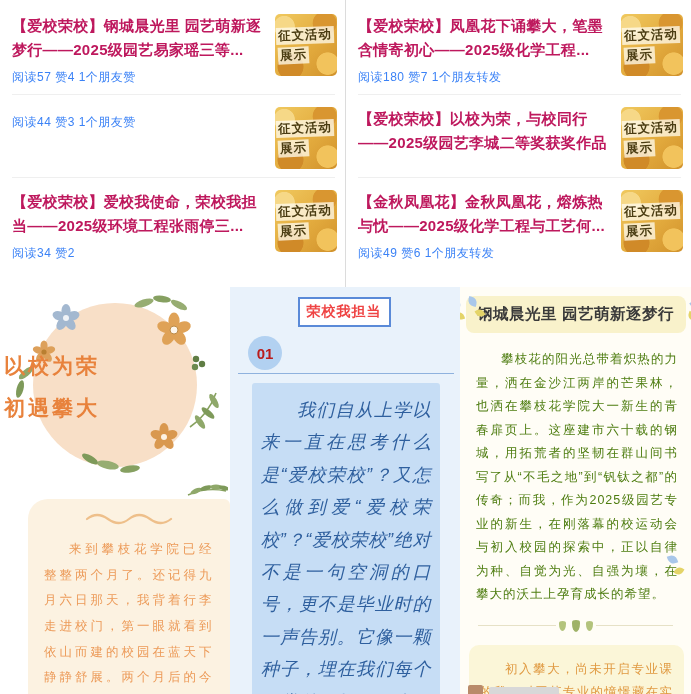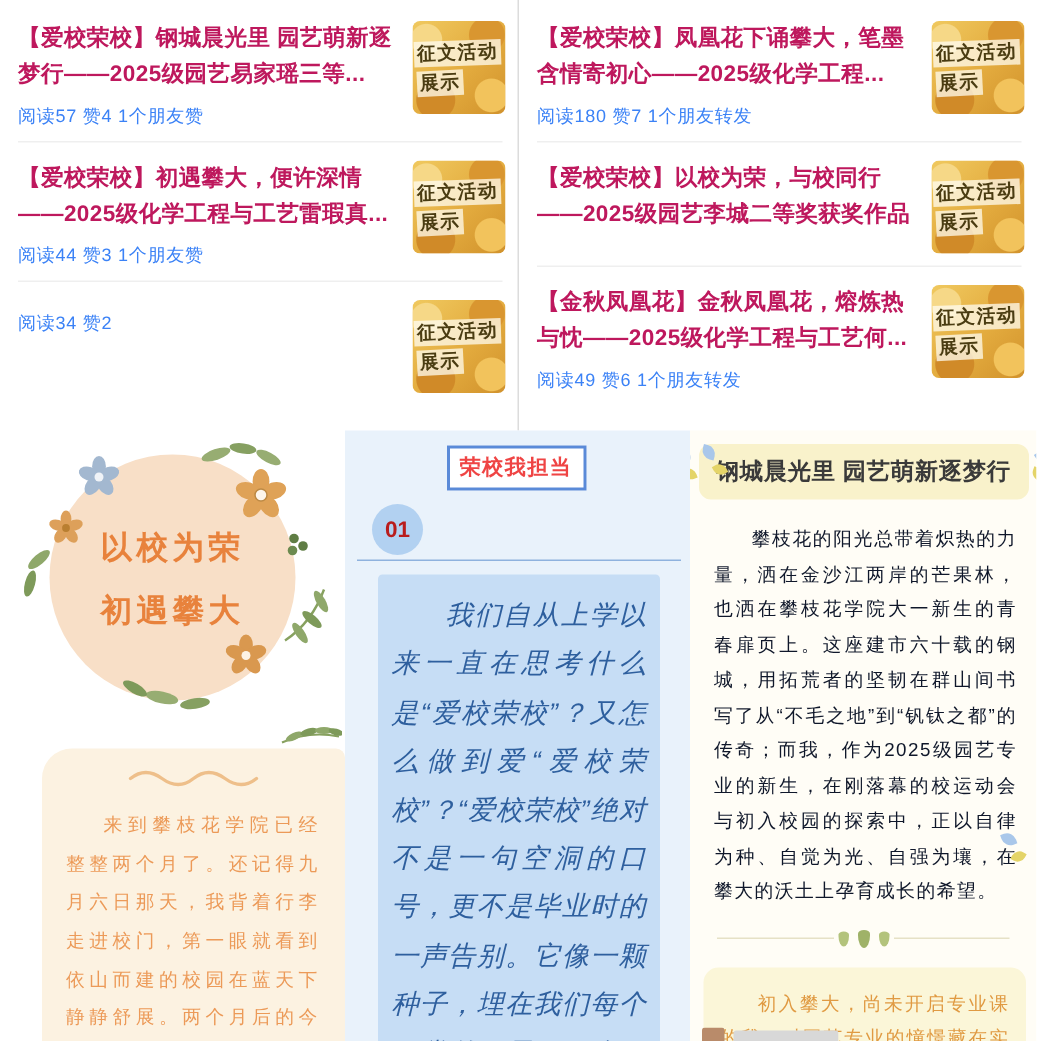--- a/index.html
+++ b/index.html
@@ -28,21 +28,21 @@
   .thumb .t2 { background:rgba(255,252,240,.75); color:#4a3c12; font-weight:700; font-size:12.5px;
     padding:0 2px; transform:rotate(-3deg); margin-top:3px; margin-left:3px; letter-spacing:1px; width:max-content; }
   .sep { height:1px; background:#efefef; margin:0 10px 0 12px; }
 
   
   .bottom { display:flex; height:407px; }
 
   
   .panel-left { width:230px; background:#ffffff; position:relative; overflow:hidden; }
   .wreath-wrap { position:absolute; top:2px; left:4px; width:222px; height:205px; }
-  .wreath-text { position:absolute; top:56px; left:0; width:222px; text-align:center;
+  .wreath-text { position:absolute; top:56px; left:0; width:222px; text-align:left;
     color:#e8823c; font-weight:700; font-size:21px; letter-spacing:3px; line-height:2.0; }
   .leaf-sprig { position:absolute; top:192px; right:2px; }
   .cream-card { position:absolute; left:28px; right:0; top:212px; bottom:0;
     background:#fcf2e1; border-radius:20px 6px 0 0; padding:12px 16px 0 16px; }
   .wavy { text-align:center; }
   .left-par { margin-top:8px; color:#ec9a58; font-size:12.5px; line-height:2.05;
     letter-spacing:2.5px; text-align:justify; text-indent:2em; }
 
   
   .panel-mid { width:230px; background:#e9f2fb; position:relative; overflow:hidden; }
@@ -59,21 +59,21 @@
     color:#2e5f9e; font-size:18px; line-height:1.8; text-align:justify; letter-spacing:0.5px; text-indent:2em;font-style:italic; }
 
   
   .panel-right { flex:1; background:#fffdf6; position:relative; overflow:hidden; }
   .r-header { margin:9px auto 0; width:220px; background:#f9f2cb; border-radius:8px;
     padding:8px 2px; text-align:center; font-weight:700; font-size:15.5px; color:#3a3a3a;
     position:relative; letter-spacing:0.5px; }
   .deco { position:absolute; border-radius:0 70% 0 70%; }
   .d-blue { background:#a9c7ea; width:9px; height:9px; }
   .d-yellow { background:#e4d468; width:8px; height:8px; }
-  .r-par { margin:15px 13px 0 16px; color:#0f172a; font-size:12.5px; line-height:1.88;
+  .r-par { margin:15px 13px 0 16px; color:#4d7c0f; font-size:12.5px; line-height:1.88;
     letter-spacing:1px; text-align:justify; text-indent:2em; }
   .r-divider { margin:13px 18px 0 18px; display:flex; align-items:center; }
   .dline { flex:1; height:1px; background:#e6e1c6; }
   .drop { width:7px; height:10px; margin:0 3px; background:#b3c37c;
     border-radius:50% 50% 50% 50% / 20% 20% 70% 70%; }
   .drop.mid { width:8px; height:12px; background:#9fb268; }
   .r-card { margin:13px 7px 0 9px; background:#fbf6d8; border-radius:10px; padding:13px 11px;
     color:#e09a42; font-size:12.5px; line-height:1.88; letter-spacing:1px; text-align:justify;
     text-indent:2em; min-height:88px; }
   .footer-cut { position:absolute; bottom:0; left:8px; height:9px; overflow:hidden;
@@ -95,31 +95,31 @@
           <div class="article-meta">阅读57 赞4 1个朋友赞</div>
         </div>
         <div class="thumb">
           <span class="t1">征文活动</span>
           <span class="t2">展示</span>
         </div>
       </div>
       <div class="sep"></div>
       <div class="article">
         <div class="article-text">
-          <div class="article-title">【爱校荣校】初遇攀大，便许深情——2025级化学工程与工艺雷瑕真...</div>
           <div class="article-meta">阅读44 赞3 1个朋友赞</div>
         </div>
         <div class="thumb">
           <span class="t1">征文活动</span>
           <span class="t2">展示</span>
         </div>
       </div>
       <div class="sep"></div>
       <div class="article">
         <div class="article-text">
+          <div class="article-title">【爱校荣校】爱校我使命，荣校我担当——2025级环境工程张雨停三...</div>
           <div class="article-meta">阅读34 赞2</div>
         </div>
         <div class="thumb">
           <span class="t1">征文活动</span>
           <span class="t2">展示</span>
         </div>
       </div>
     </div>
 
     <div class="vdivider"></div>

